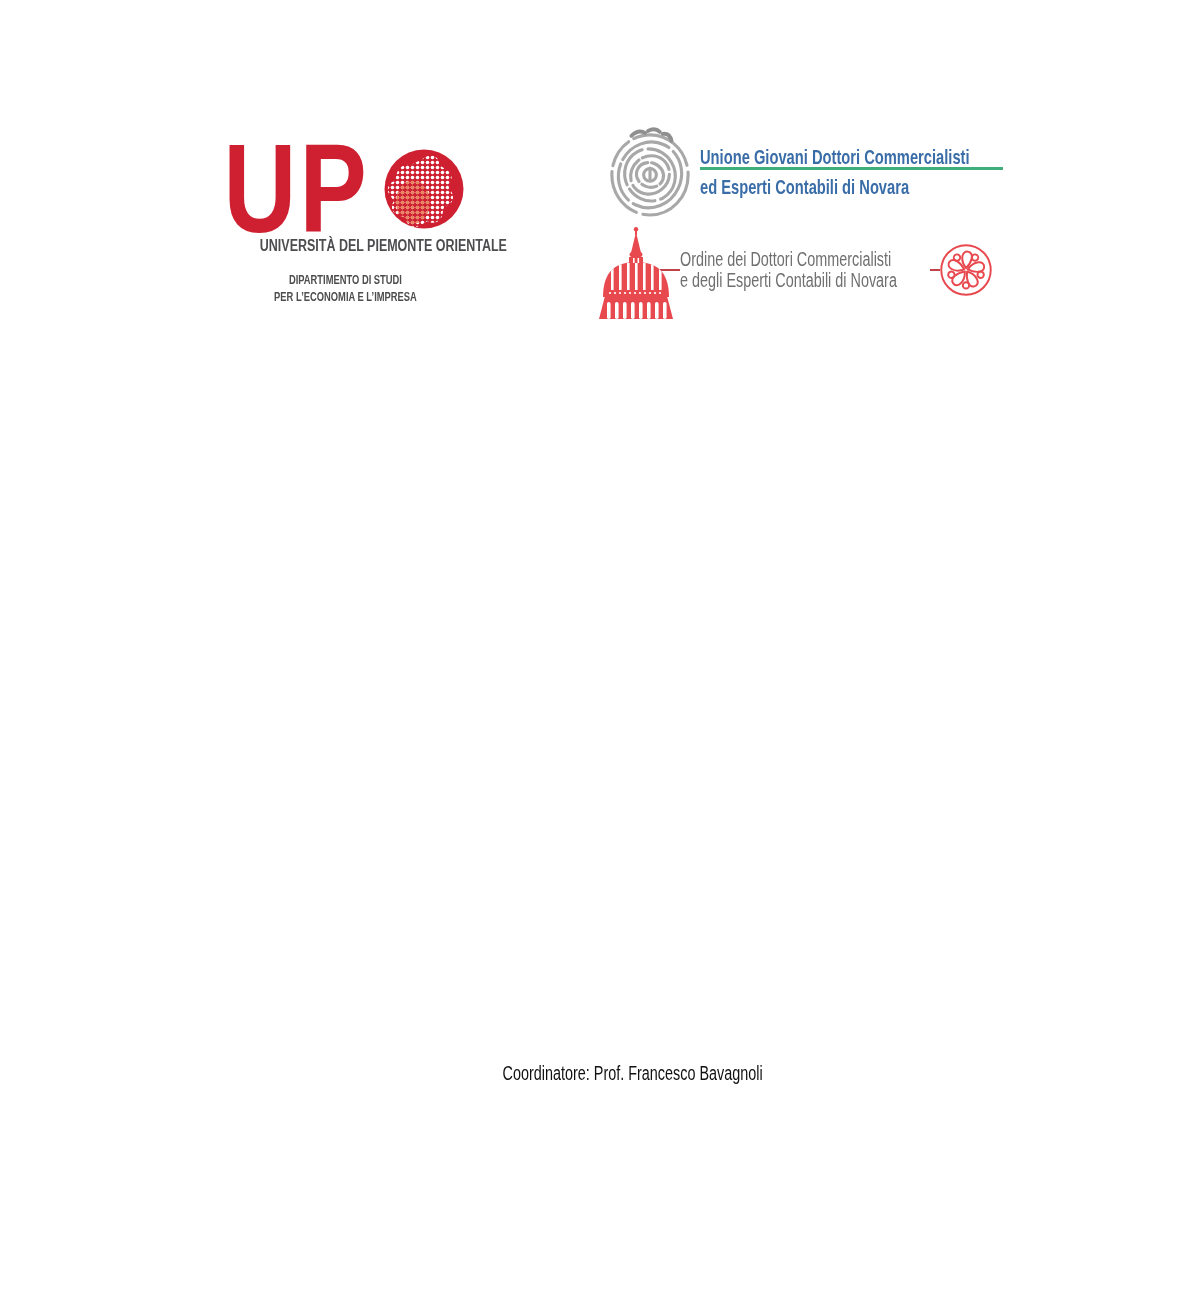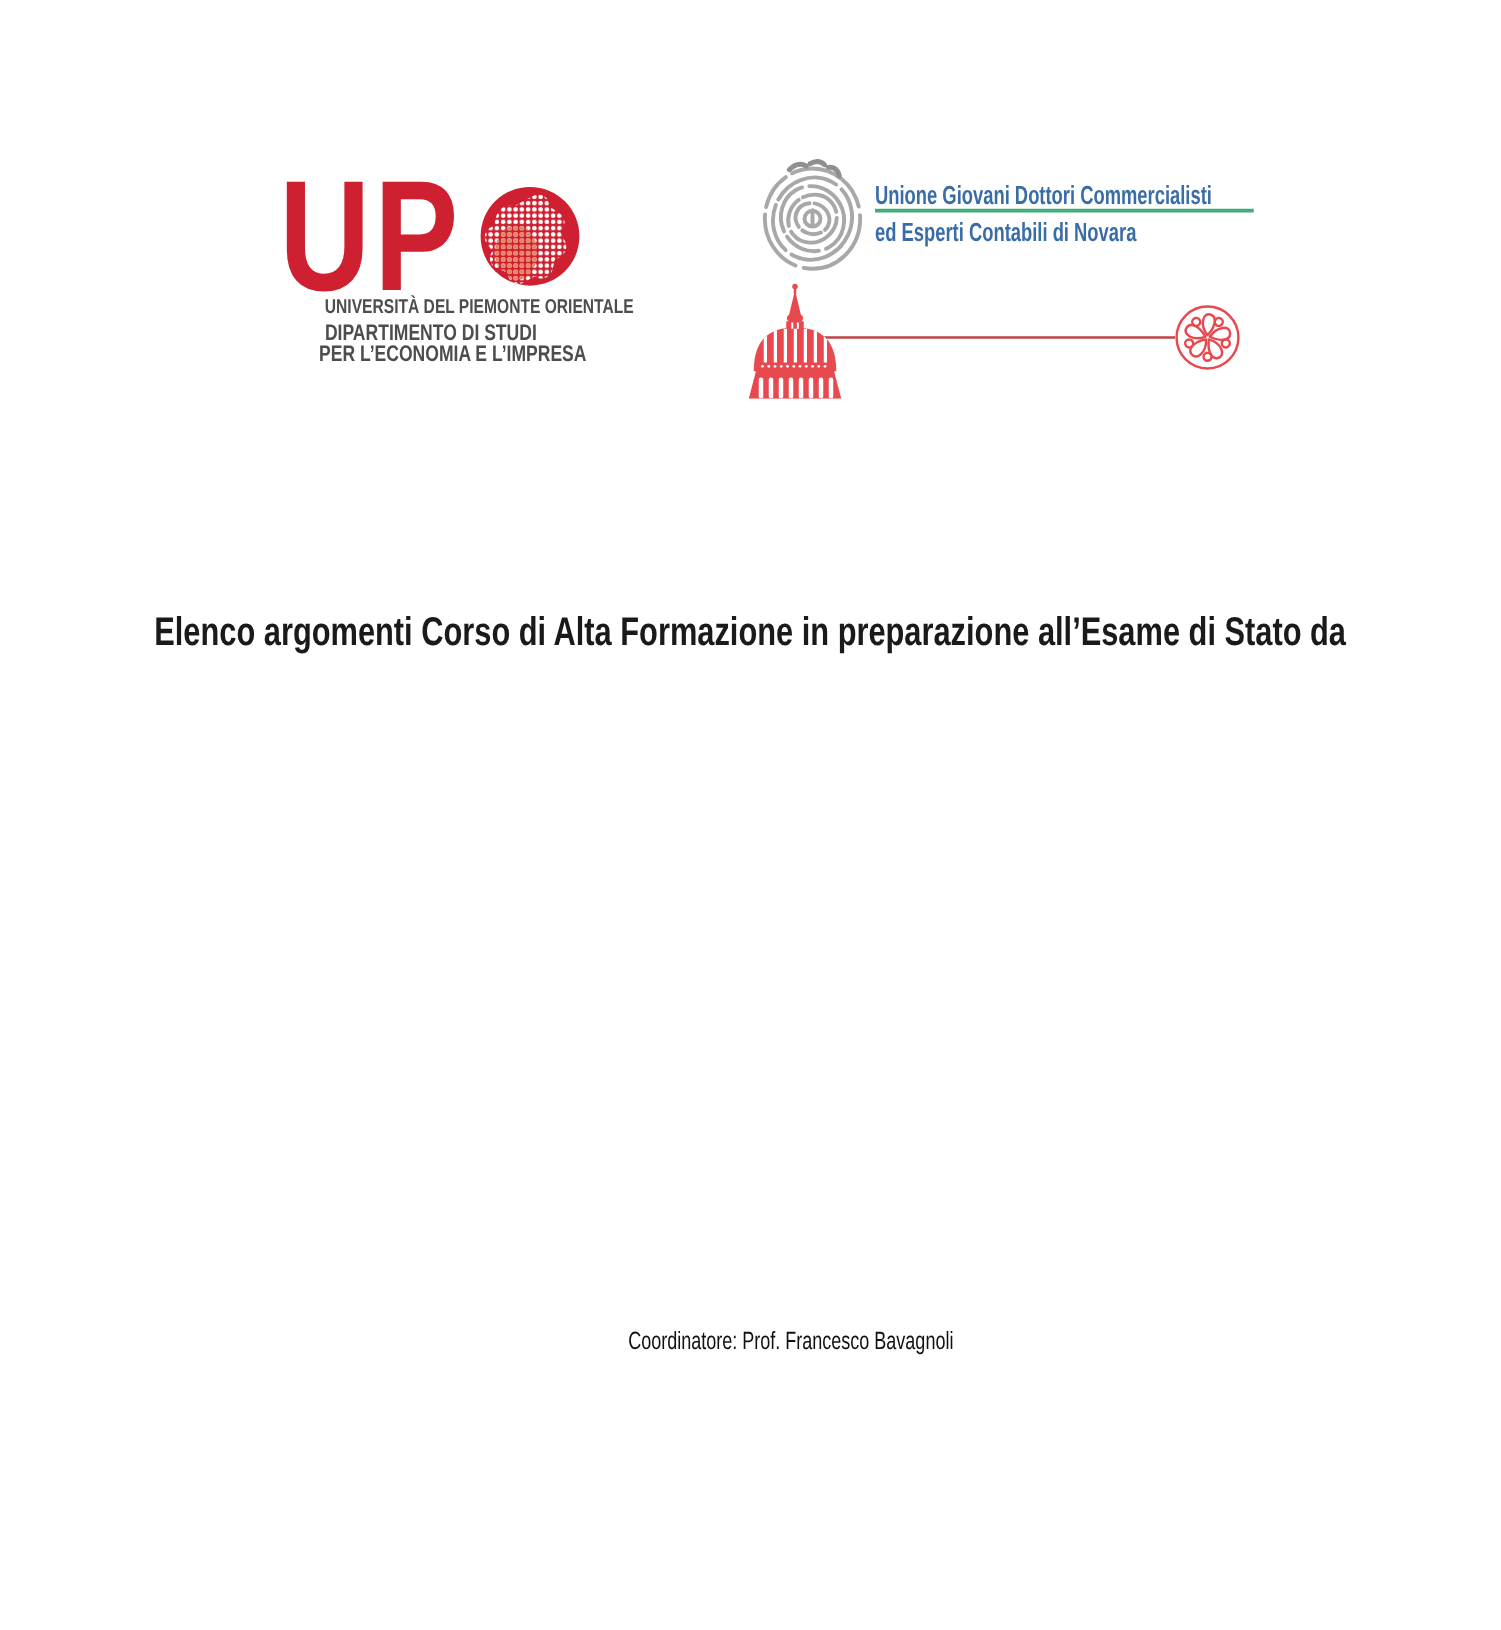--- a/index.html
+++ b/index.html
@@ -24,22 +24,22 @@
   }
   
   .upo-block{position:absolute;left:225px;top:140px;width:240px;}
   .upo-svg{display:block;width:240px;height:97px;}
   .upo-university{
     margin-top:0px;text-align:right;color:var(--upo-text-gray);
     font-size:16px;font-weight:bold;line-height:18px;white-space:nowrap;
   }
   .upo-university .sc{display:inline-block;transform:scaleX(0.78);transform-origin:center;}
   .upo-dept{
-    margin-top:3px;text-align:center;color:var(--upo-text-gray);
-    font-size:18px;font-weight:bold;line-height:17px;white-space:nowrap;
+    margin-top:17px;text-align:center;color:var(--upo-text-gray);
+    font-size:12px;font-weight:bold;line-height:17px;white-space:nowrap;
   }
   .upo-dept .sc{display:inline-block;transform:scaleX(0.78);transform-origin:center;}
   
   .fingerprint-svg{position:absolute;left:606px;top:124px;width:88px;height:94px;}
   .ugdc-line1{
     position:absolute;left:700px;top:146px;color:var(--ugdc-blue);
     font-size:21px;font-weight:bold;line-height:21px;white-space:nowrap;
     transform:scaleX(0.70);transform-origin:left center;
   }
   .ugdc-underline{
@@ -186,41 +186,42 @@
         <rect x="21" y="76" width="3.6" height="17" rx="1.8"></rect>
         <rect x="29" y="76" width="3.6" height="17" rx="1.8"></rect>
         <rect x="37" y="76" width="3.6" height="17" rx="1.8"></rect>
         <rect x="45" y="76" width="3.6" height="17" rx="1.8"></rect>
         <rect x="53" y="76" width="3.6" height="17" rx="1.8"></rect>
         <rect x="61" y="76" width="3.6" height="17" rx="1.8"></rect>
         <rect x="69" y="76" width="3.6" height="17" rx="1.8"></rect>
       </g>
     </g>
   </svg>
+  <div class="odcec-text">
+    <span class="row">Ordine dei Dottori Commercialisti</span>
+    <span class="row">e degli Esperti Contabili di Novara</span>
+  </div>
   <svg class="knot-svg" viewBox="0 0 60 60">
     <g fill="none" style="stroke:var(--odcec-red)" stroke-width="2.1" stroke-linecap="round">
       <circle cx="30" cy="30" r="26.5"></circle>
       <g>
         <path d="M30,28 C23,19 26,8 33,10.5 C39,12.8 36,22 30,28" transform="rotate(0 30 30)"></path>
         <path d="M30,28 C23,19 26,8 33,10.5 C39,12.8 36,22 30,28" transform="rotate(72 30 30)"></path>
         <path d="M30,28 C23,19 26,8 33,10.5 C39,12.8 36,22 30,28" transform="rotate(144 30 30)"></path>
         <path d="M30,28 C23,19 26,8 33,10.5 C39,12.8 36,22 30,28" transform="rotate(216 30 30)"></path>
         <path d="M30,28 C23,19 26,8 33,10.5 C39,12.8 36,22 30,28" transform="rotate(288 30 30)"></path>
       </g>
       <g>
         <circle cx="30" cy="13.5" r="3.4" transform="rotate(36 30 30)"></circle>
         <circle cx="30" cy="13.5" r="3.4" transform="rotate(108 30 30)"></circle>
         <circle cx="30" cy="13.5" r="3.4" transform="rotate(180 30 30)"></circle>
         <circle cx="30" cy="13.5" r="3.4" transform="rotate(252 30 30)"></circle>
         <circle cx="30" cy="13.5" r="3.4" transform="rotate(324 30 30)"></circle>
       </g>
     </g>
   </svg>
 
-  <div class="title-line title-line1">
-    <span class="sc">Elenco argomenti Corso di Alta Formazione in preparazione all’Esame di Stato da</span>
-  </div>
 
   <div class="coordinator-row">
     <span class="sc">Coordinatore: Prof. Francesco Bavagnoli</span>
   </div>
 
 </div>
 
 </body></html>

